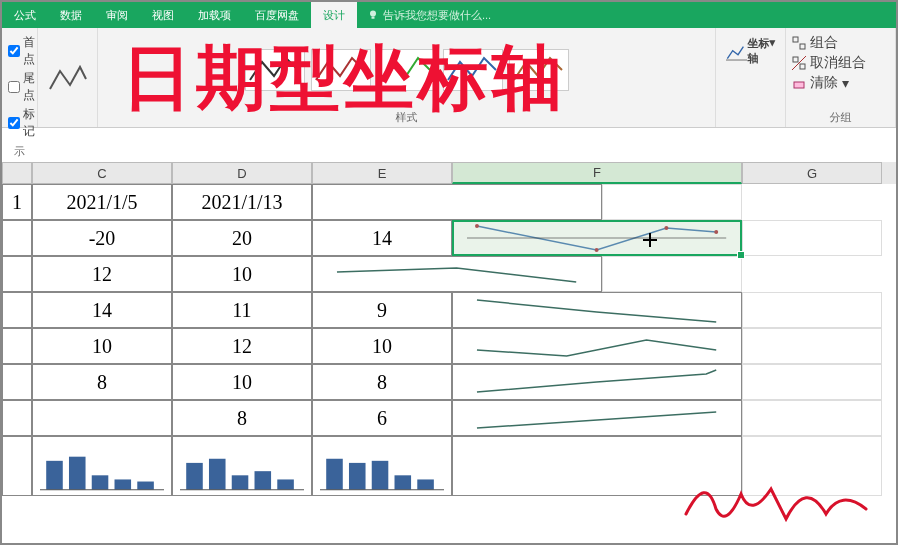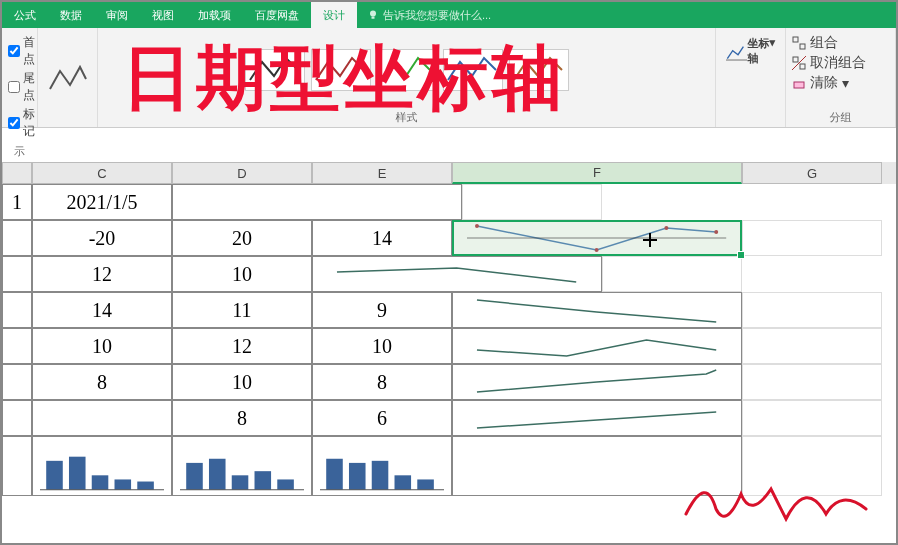--- a/index.html
+++ b/index.html
@@ -184,20 +184,21 @@
     <div class="col-header col-E">E</div>
     <div class="col-header col-F selected">F</div>
     <div class="col-header col-G">G</div>
   </div>
 
   <div class="rows">
 
     <div class="row">
       <div class="cell col-A hdr-row">1</div>
       <div class="cell col-C hdr-row">2021/1/5</div>
+      <div class="cell col-D hdr-row">2021/1/13</div>
       <div class="cell col-F"></div>
       <div class="cell col-G" style="border-color:#ddd"></div>
     </div>
 
     <div class="row">
       <div class="cell col-A"></div>
       <div class="cell col-C">-20</div>
       <div class="cell col-D">20</div>
       <div class="cell col-E">14</div>
       <div class="cell col-F spark-cell selected">

